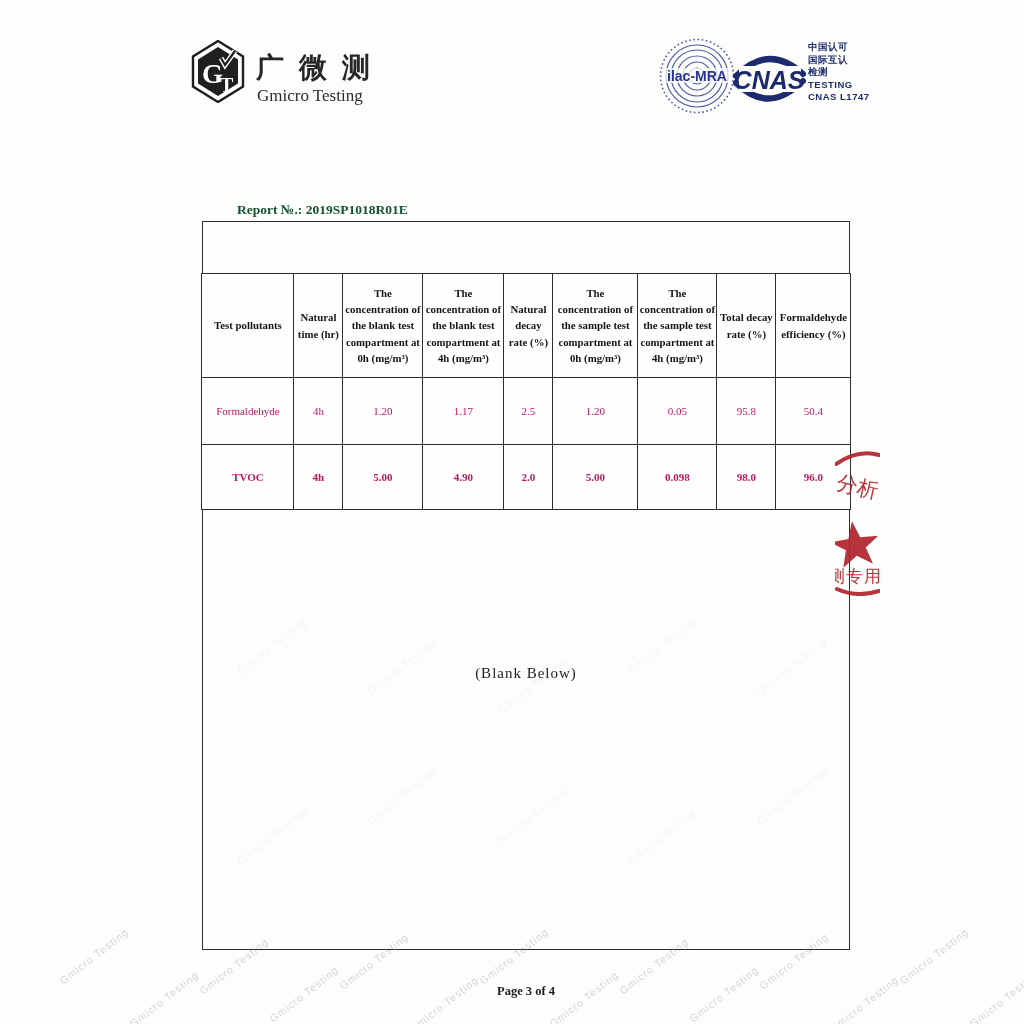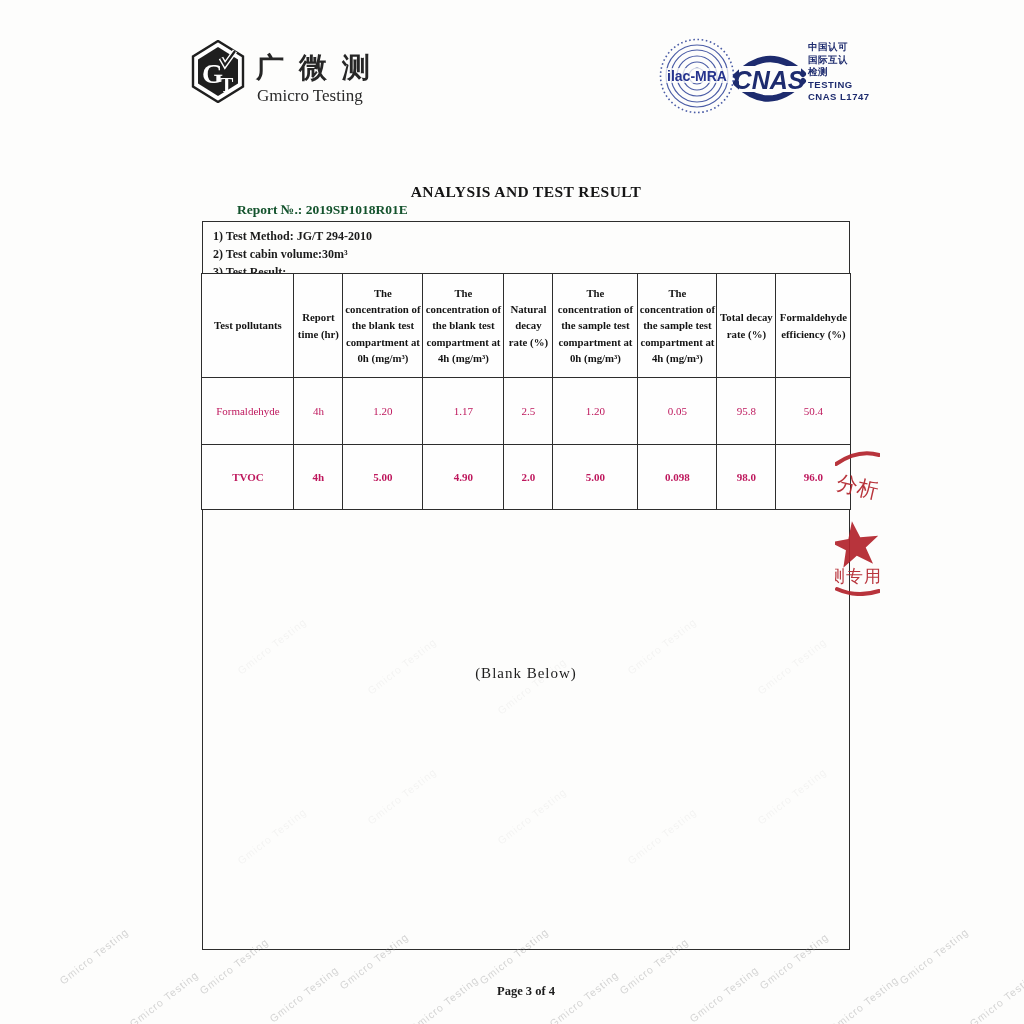--- a/index.html
+++ b/index.html
@@ -85,47 +85,41 @@
   </svg>
 
   <div class="abs accred">
     <div>中国认可</div>
     <div>国际互认</div>
     <div>检测</div>
     <div>TESTING</div>
     <div>CNAS L1747</div>
   </div>
 
-  <div class="abs doc-title">ANALYSIS AND TEST RESULT</div>
   <div class="abs report-no">Report №.: 2019SP1018R01E</div>
 
   <div class="abs main-box">
 
-    <div class="notes">
-      <div class="note-line">1) Test Method: JG/T 294-2010</div>
-      <div class="note-line">2) Test cabin volume:30m³</div>
-      <div class="note-line">3) Test Result:</div>
-    </div>
 
     <table class="result">
       <colgroup>
         <col style="width:92px">
           <col style="width:49px">
           <col style="width:80px">
           <col style="width:81px">
         <col style="width:49px">
           <col style="width:85px">
           <col style="width:79px">
           <col style="width:59px">
         <col style="width:75px">
       </colgroup>
       <thead>
         <tr>
           <th>Test pollutants</th>
-          <th>Report time (hr)</th>
+          <th>Natural time (hr)</th>
           <th>The concentration of the blank test compartment at 0h (mg/m³)</th>
           <th>The concentration of the blank test compartment at 4h (mg/m³)</th>
           <th>Natural decay rate (%)</th>
           <th>The concentration of the sample test compartment at 0h (mg/m³)</th>
           <th>The concentration of the sample test compartment at 4h (mg/m³)</th>
           <th>Total decay rate (%)</th>
           <th>Formaldehyde efficiency (%)</th>
         </tr>
       </thead>
       <tbody>

